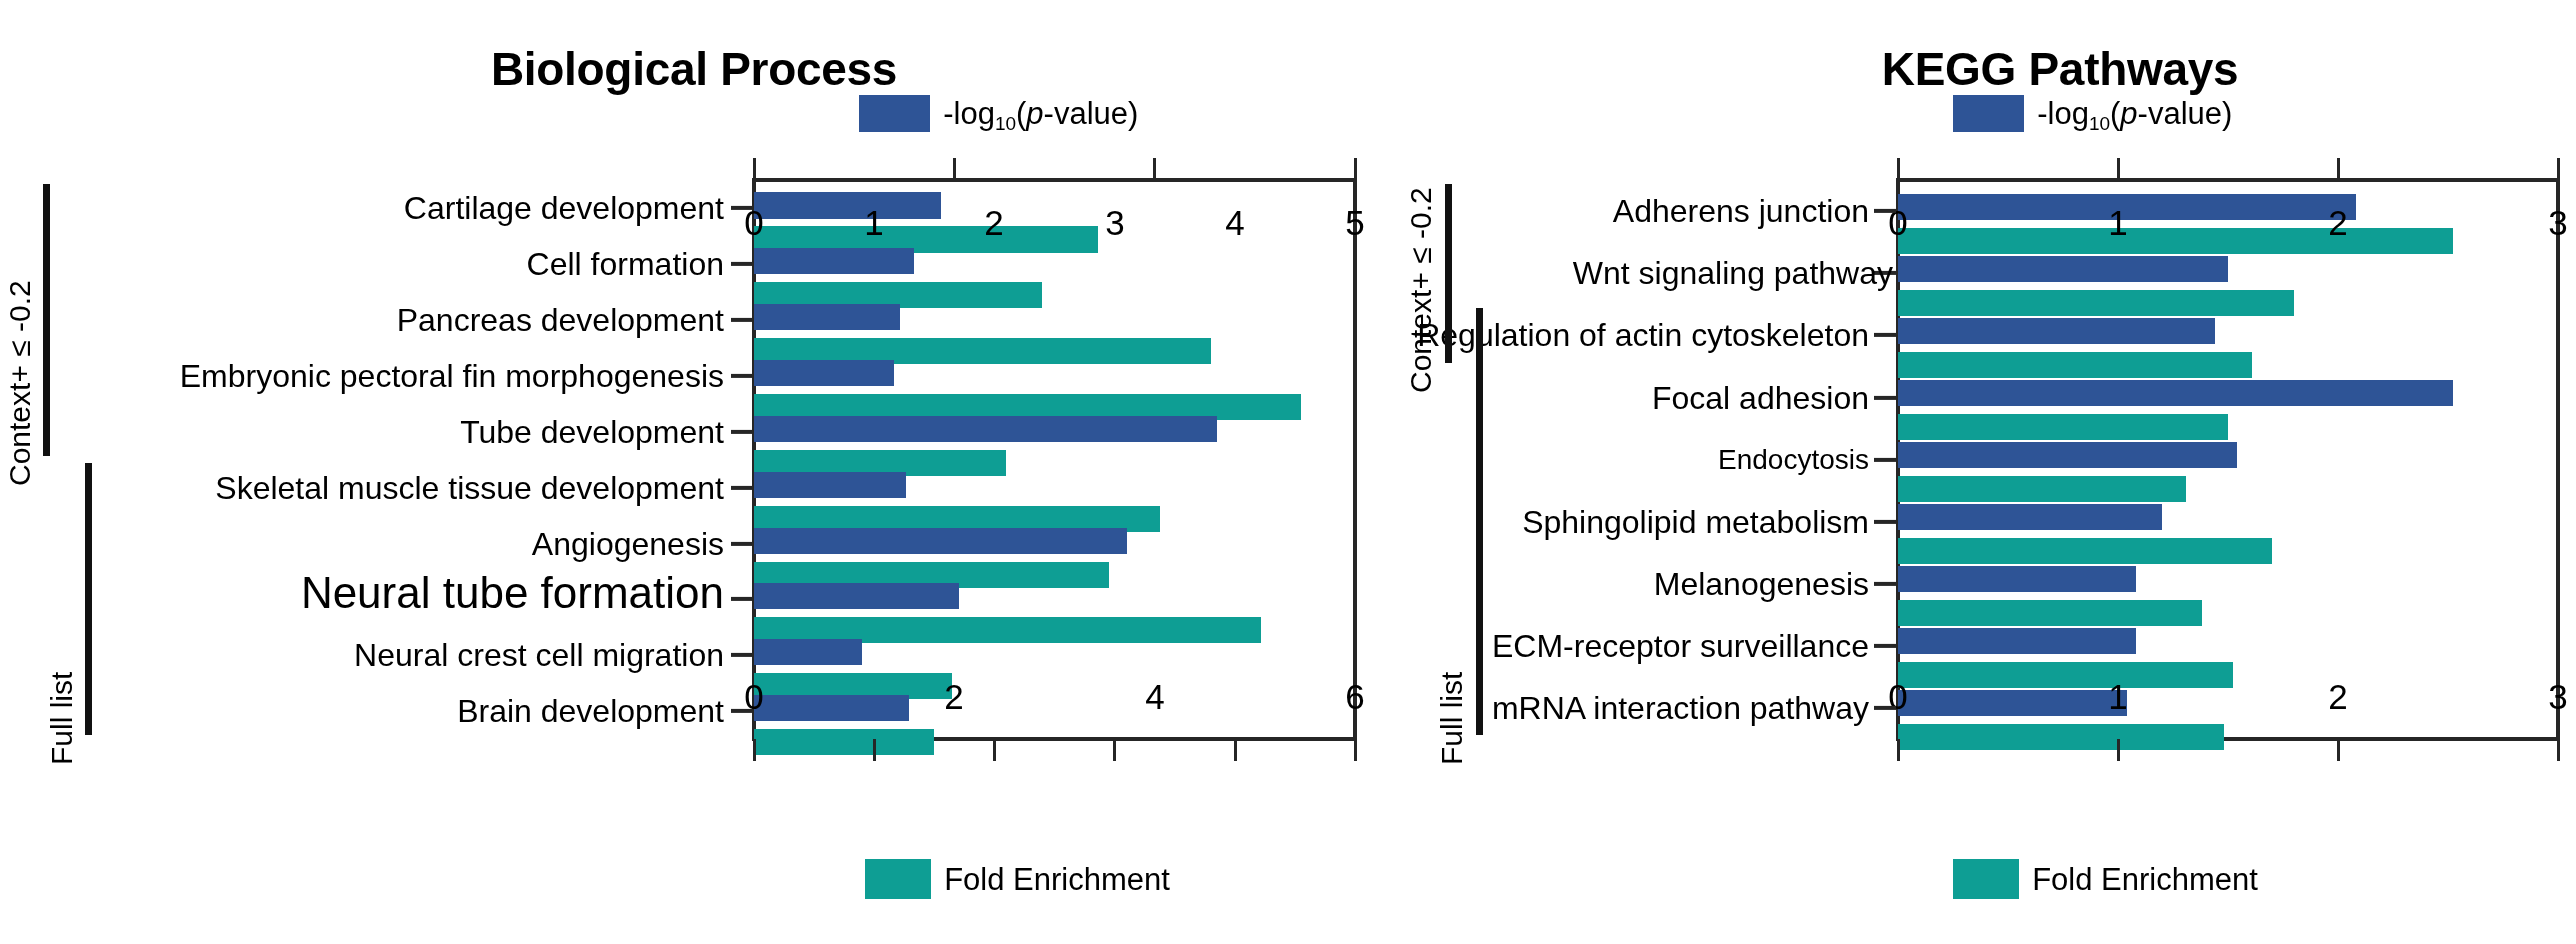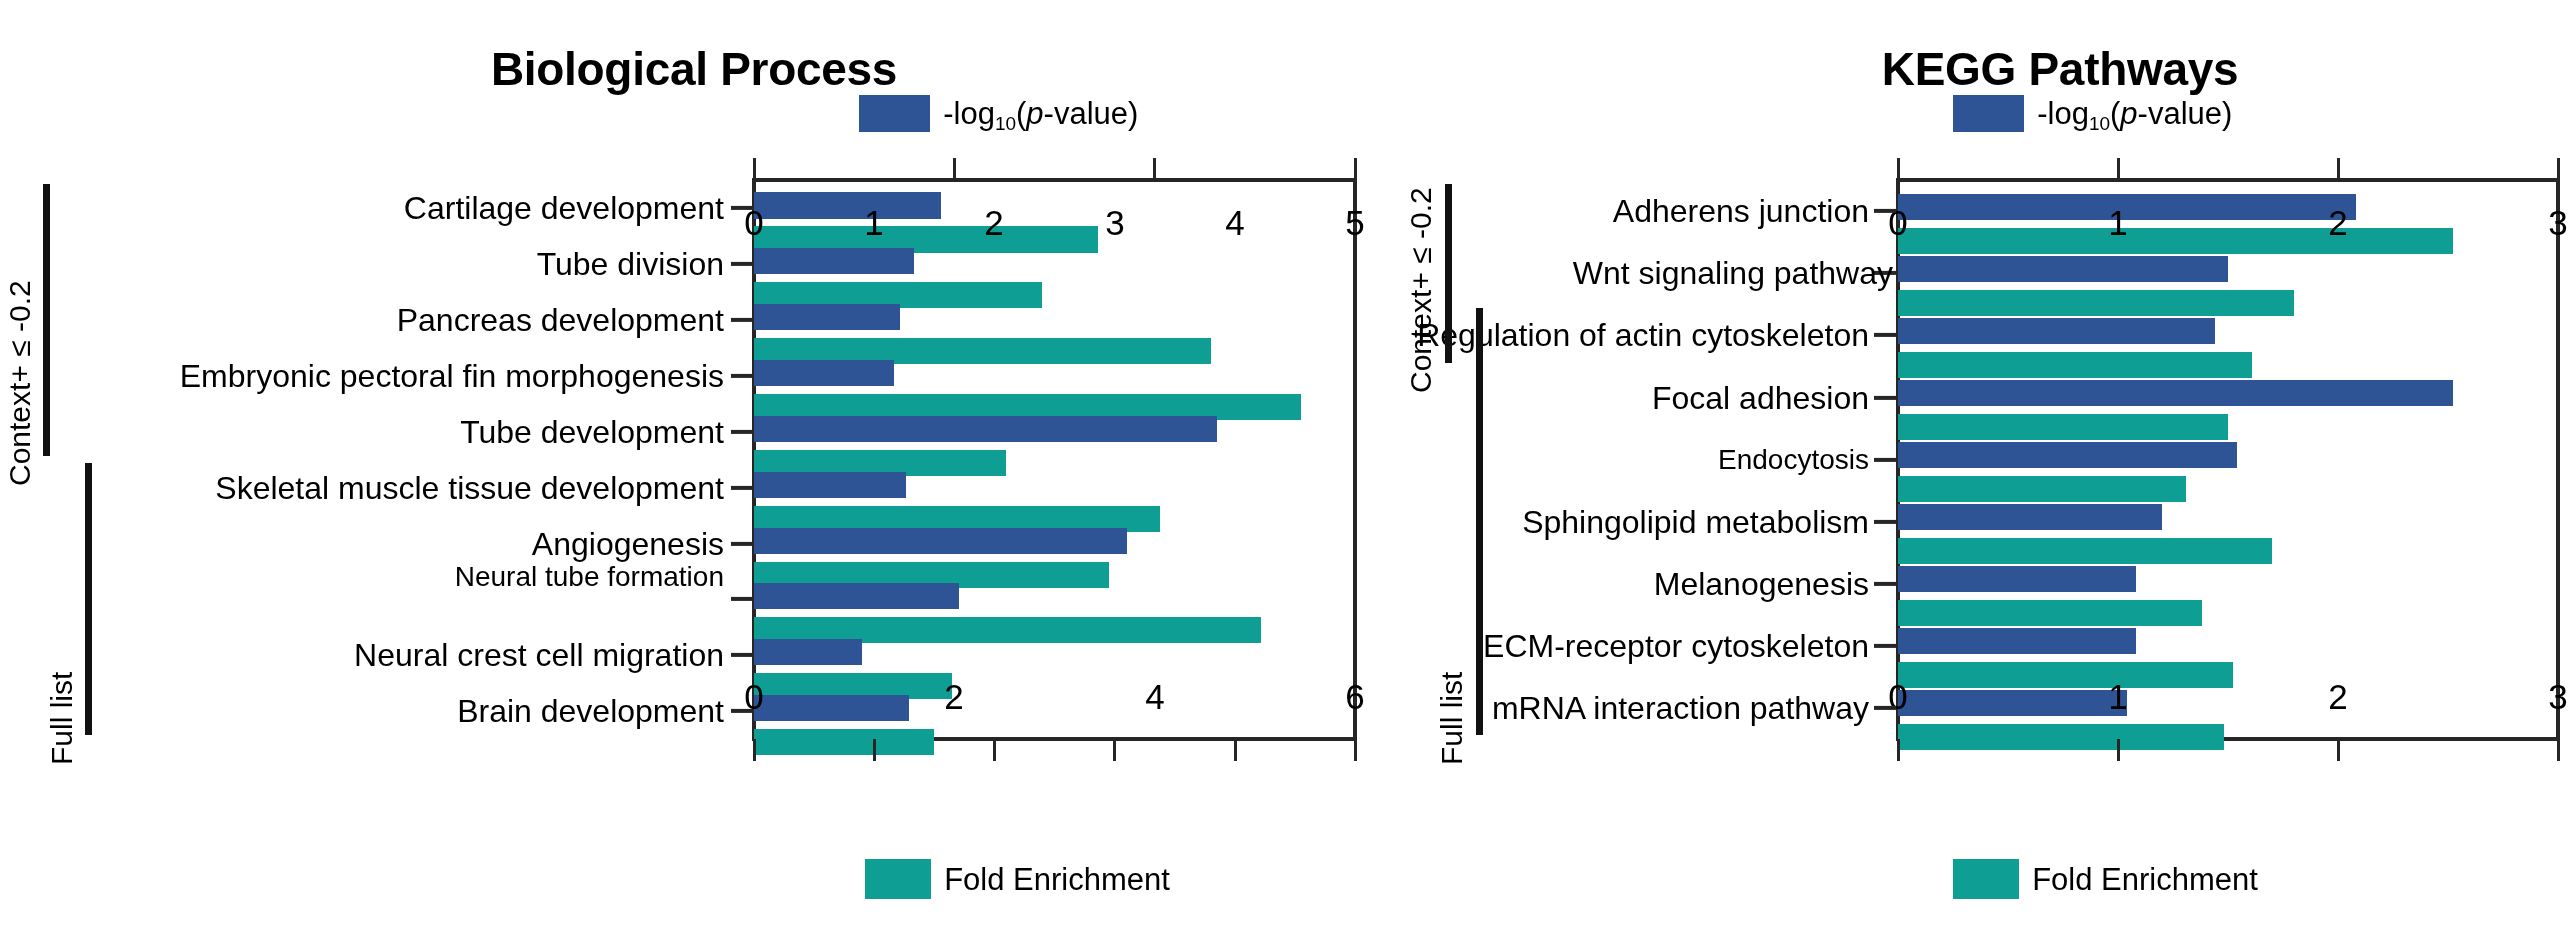--- a/index.html
+++ b/index.html
@@ -253,33 +253,33 @@
       <div class="tick bottom" style="left: 439px;"></div>
       <div class="ticklabel bottom" style="left: 440px;">2</div>
       <div class="tick bottom" style="left: 659px;"></div>
       <div class="ticklabel bottom" style="left: 660px;">3</div>
     </div>
 
   <div id="deco">
       <div class="cattick" style="left: 731px; top: 208px;"></div>
       <div class="catlabel" style="right: 1852px; top: 208px; font-size: 32px;">Cartilage development</div>
       <div class="cattick" style="left: 731px; top: 264px;"></div>
-      <div class="catlabel" style="right: 1852px; top: 264px; font-size: 32px;">Tube division</div>
+      <div class="catlabel" style="right: 1852px; top: 264px; font-size: 32px;">Cell formation</div>
       <div class="cattick" style="left: 731px; top: 320px;"></div>
       <div class="catlabel" style="right: 1852px; top: 320px; font-size: 32px;">Pancreas development</div>
       <div class="cattick" style="left: 731px; top: 376px;"></div>
       <div class="catlabel" style="right: 1852px; top: 376px; font-size: 32px;">Embryonic pectoral fin morphogenesis</div>
       <div class="cattick" style="left: 731px; top: 432px;"></div>
       <div class="catlabel" style="right: 1852px; top: 432px; font-size: 32px;">Tube development</div>
       <div class="cattick" style="left: 731px; top: 488px;"></div>
       <div class="catlabel" style="right: 1852px; top: 488px; font-size: 32px;">Skeletal muscle tissue development</div>
       <div class="cattick" style="left: 731px; top: 544px;"></div>
       <div class="catlabel" style="right: 1852px; top: 544px; font-size: 32px;">Angiogenesis</div>
       <div class="cattick" style="left: 731px; top: 599px;"></div>
-      <div class="catlabel" style="right: 1852px; top: 577px; font-size: 28px;">Neural tube formation</div>
+      <div class="catlabel" style="right: 1852px; top: 593px; font-size: 44px;">Neural tube formation</div>
       <div class="cattick" style="left: 731px; top: 655px;"></div>
       <div class="catlabel" style="right: 1852px; top: 655px; font-size: 32px;">Neural crest cell migration</div>
       <div class="cattick" style="left: 731px; top: 711px;"></div>
       <div class="catlabel" style="right: 1852px; top: 711px; font-size: 32px; margin-left: 24px;">Brain development</div>
       <div class="bracket" style="left: 43px; top: 184px; height: 272px;"></div>
       <div class="brlabel" style="left: 35px; top: 456px;">Context+ ≤ -0.2</div>
       <div class="bracket" style="left: 85px; top: 463px; height: 272px;"></div>
       <div class="brlabel" style="left: 77px; top: 735px;">Full list</div>
       <div class="cattick" style="left: 1874px; top: 211px;"></div>
       <div class="catlabel" style="right: 707px; top: 211px; font-size: 32px;">Adherens junction</div>
@@ -289,21 +289,21 @@
       <div class="catlabel" style="right: 707px; top: 335px; font-size: 32px;">Regulation of actin cytoskeleton</div>
       <div class="cattick" style="left: 1874px; top: 398px;"></div>
       <div class="catlabel" style="right: 707px; top: 398px; font-size: 32px;">Focal adhesion</div>
       <div class="cattick" style="left: 1874px; top: 460px;"></div>
       <div class="catlabel" style="right: 707px; top: 460px; font-size: 28px;">Endocytosis</div>
       <div class="cattick" style="left: 1874px; top: 522px;"></div>
       <div class="catlabel" style="right: 707px; top: 522px; font-size: 32px;">Sphingolipid metabolism</div>
       <div class="cattick" style="left: 1874px; top: 584px;"></div>
       <div class="catlabel" style="right: 707px; top: 584px; font-size: 32px; margin-left: 20px;">Melanogenesis</div>
       <div class="cattick" style="left: 1874px; top: 646px;"></div>
-      <div class="catlabel" style="right: 707px; top: 646px; font-size: 32px;">ECM-receptor cytoskeleton</div>
+      <div class="catlabel" style="right: 707px; top: 646px; font-size: 32px;">ECM-receptor surveillance</div>
       <div class="cattick" style="left: 1874px; top: 708px;"></div>
       <div class="catlabel" style="right: 707px; top: 708px; font-size: 32px;">mRNA interaction pathway</div>
       <div class="bracket" style="left: 1445px; top: 184px; height: 179px;"></div>
       <div class="brlabel" style="left: 1436px; top: 363px;">Context+ ≤ -0.2</div>
       <div class="bracket" style="left: 1476px; top: 308px; height: 427px;"></div>
       <div class="brlabel" style="left: 1467px; top: 735px;">Full list</div>
     </div>
 
 </div>
 

